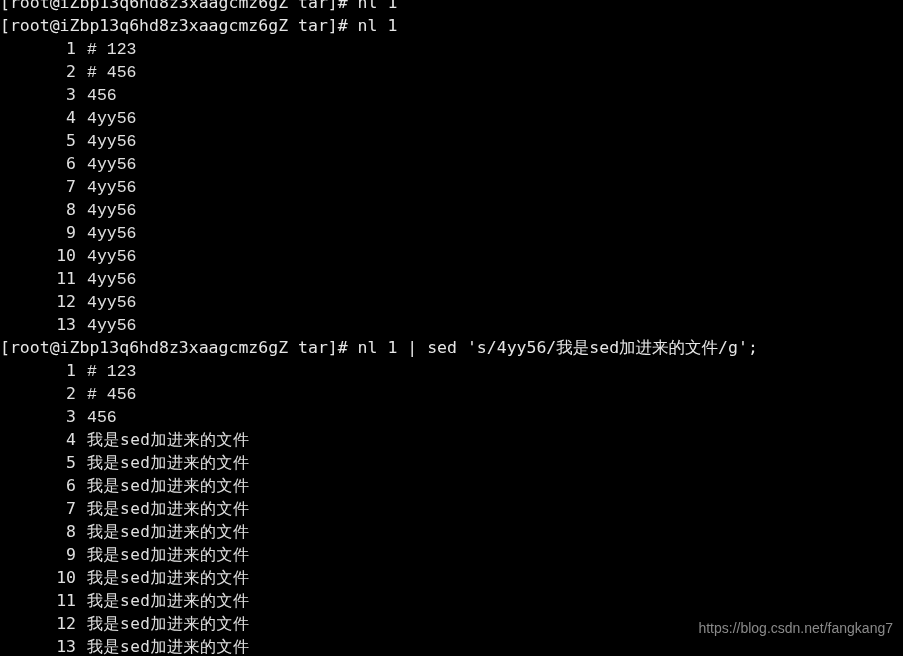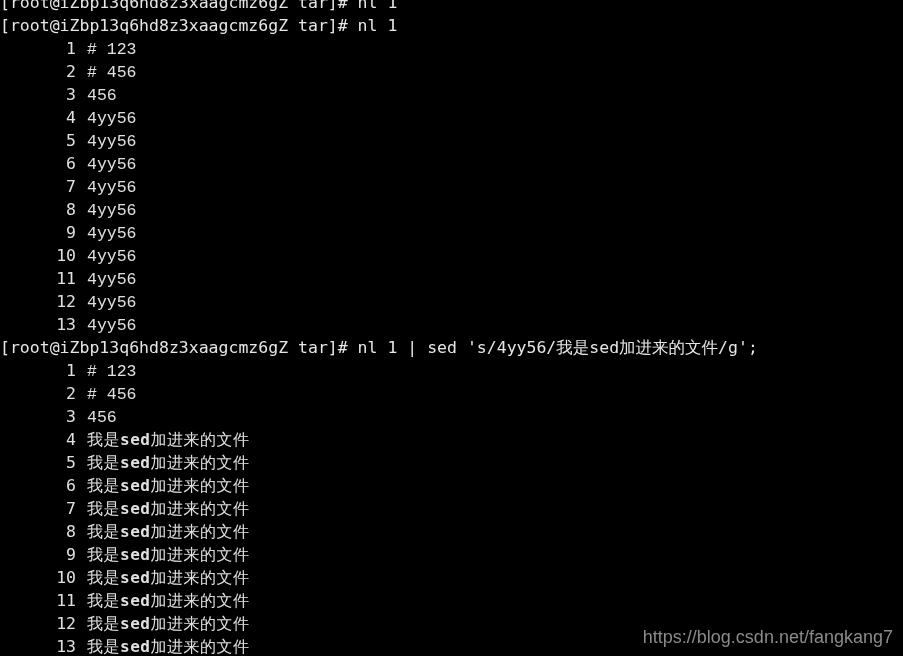--- a/index.html
+++ b/index.html
@@ -48,28 +48,28 @@
     padding-left: 11px;
     font-family: Liberation Mono, monospace;
   }
   .cjk {
     font-family: "DejaVu Serif", "Liberation Serif", serif;
     font-size: 16px;
     letter-spacing: 0.5px;
   }
   .mono-in-cjk {
     font-family: "DejaVu Sans Mono", "Liberation Mono", monospace;
-    font-weight: bold;
+    font-weight: normal;
   }
   #watermark {
     position: absolute;
     right: 10px;
-    bottom: 8px;
+    bottom: 20px;
     font-family: "Liberation Sans", "DejaVu Sans", sans-serif;
-    font-size: 18px;
+    font-size: 14px;
     color: #8a8a8a;
     letter-spacing: 0px;
   }
 </style>
 </head>
 <body>
 
 <div id="terminal"><div class="line prompt-line">[root@iZbp13q6hd8z3xaagcmz6gZ tar]# nl 1</div><div class="line prompt-line">[root@iZbp13q6hd8z3xaagcmz6gZ tar]# nl 1</div><div class="line out-line"><span class="lineno">1</span><span class="content"># 123</span></div><div class="line out-line"><span class="lineno">2</span><span class="content"># 456</span></div><div class="line out-line"><span class="lineno">3</span><span class="content">456</span></div><div class="line out-line"><span class="lineno">4</span><span class="content">4yy56</span></div><div class="line out-line"><span class="lineno">5</span><span class="content">4yy56</span></div><div class="line out-line"><span class="lineno">6</span><span class="content">4yy56</span></div><div class="line out-line"><span class="lineno">7</span><span class="content">4yy56</span></div><div class="line out-line"><span class="lineno">8</span><span class="content">4yy56</span></div><div class="line out-line"><span class="lineno">9</span><span class="content">4yy56</span></div><div class="line out-line"><span class="lineno">10</span><span class="content">4yy56</span></div><div class="line out-line"><span class="lineno">11</span><span class="content">4yy56</span></div><div class="line out-line"><span class="lineno">12</span><span class="content">4yy56</span></div><div class="line out-line"><span class="lineno">13</span><span class="content">4yy56</span></div><div class="line prompt-line">[root@iZbp13q6hd8z3xaagcmz6gZ tar]# nl 1 | sed 's/4yy56/我是sed加进来的文件/g';</div><div class="line out-line"><span class="lineno">1</span><span class="content"># 123</span></div><div class="line out-line"><span class="lineno">2</span><span class="content"># 456</span></div><div class="line out-line"><span class="lineno">3</span><span class="content">456</span></div><div class="line out-line"><span class="lineno">4</span><span class="content cjk"><span>我是</span><span class="mono-in-cjk">sed</span><span>加进来的文件</span></span></div><div class="line out-line"><span class="lineno">5</span><span class="content cjk"><span>我是</span><span class="mono-in-cjk">sed</span><span>加进来的文件</span></span></div><div class="line out-line"><span class="lineno">6</span><span class="content cjk"><span>我是</span><span class="mono-in-cjk">sed</span><span>加进来的文件</span></span></div><div class="line out-line"><span class="lineno">7</span><span class="content cjk"><span>我是</span><span class="mono-in-cjk">sed</span><span>加进来的文件</span></span></div><div class="line out-line"><span class="lineno">8</span><span class="content cjk"><span>我是</span><span class="mono-in-cjk">sed</span><span>加进来的文件</span></span></div><div class="line out-line"><span class="lineno">9</span><span class="content cjk"><span>我是</span><span class="mono-in-cjk">sed</span><span>加进来的文件</span></span></div><div class="line out-line"><span class="lineno">10</span><span class="content cjk"><span>我是</span><span class="mono-in-cjk">sed</span><span>加进来的文件</span></span></div><div class="line out-line"><span class="lineno">11</span><span class="content cjk"><span>我是</span><span class="mono-in-cjk">sed</span><span>加进来的文件</span></span></div><div class="line out-line"><span class="lineno">12</span><span class="content cjk"><span>我是</span><span class="mono-in-cjk">sed</span><span>加进来的文件</span></span></div><div class="line out-line"><span class="lineno">13</span><span class="content cjk"><span>我是</span><span class="mono-in-cjk">sed</span><span>加进来的文件</span></span></div></div>
 
 <div id="watermark">https://blog.csdn.net/fangkang7</div>

